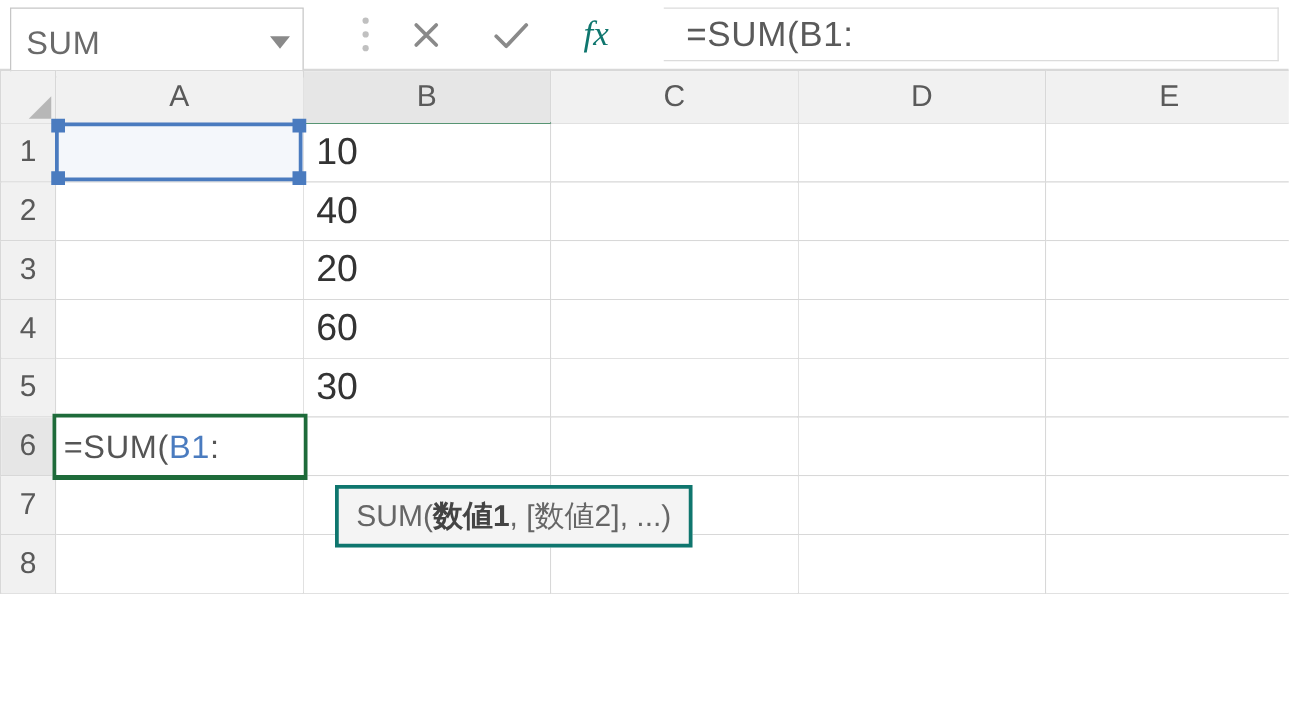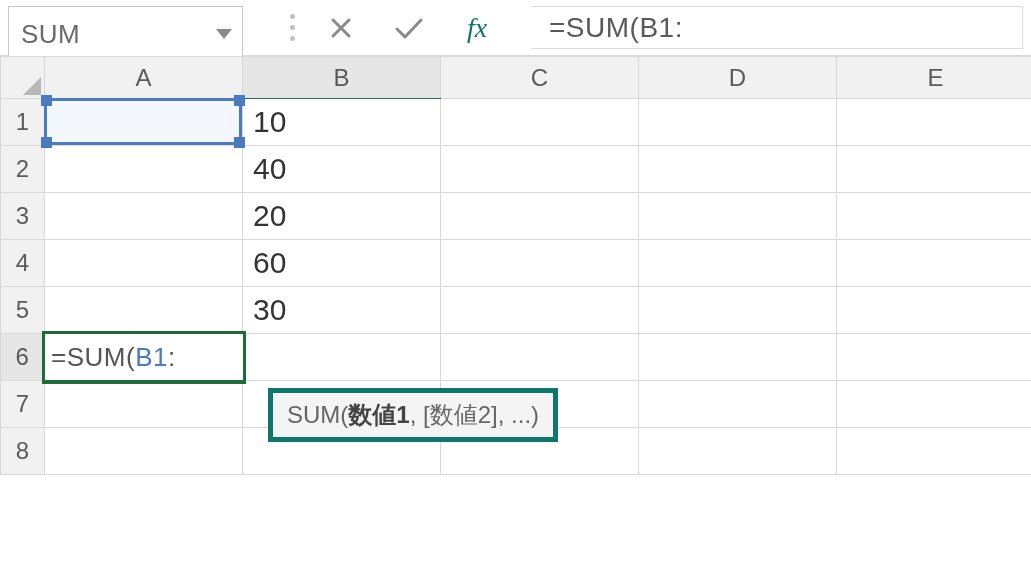--- a/index.html
+++ b/index.html
@@ -170,21 +170,21 @@
       padding: 0 6px;
       font-size: 26px;
       color: #555;
       letter-spacing: 0.5px;
     }
     .edit-cell .ref { color: #4a7bbf; }
 
     
     .func-tip {
       position: absolute;
-      border: 5px solid #0f766e;
+      border: 3px solid #0f766e;
       background: #f4f4f4;
       padding: 6px 14px;
       font-size: 24px;
       color: #666;
       white-space: nowrap;
     }
     .func-tip .bold { font-weight: 700; color: #444; }
   </style>
 </head>
 <body>

